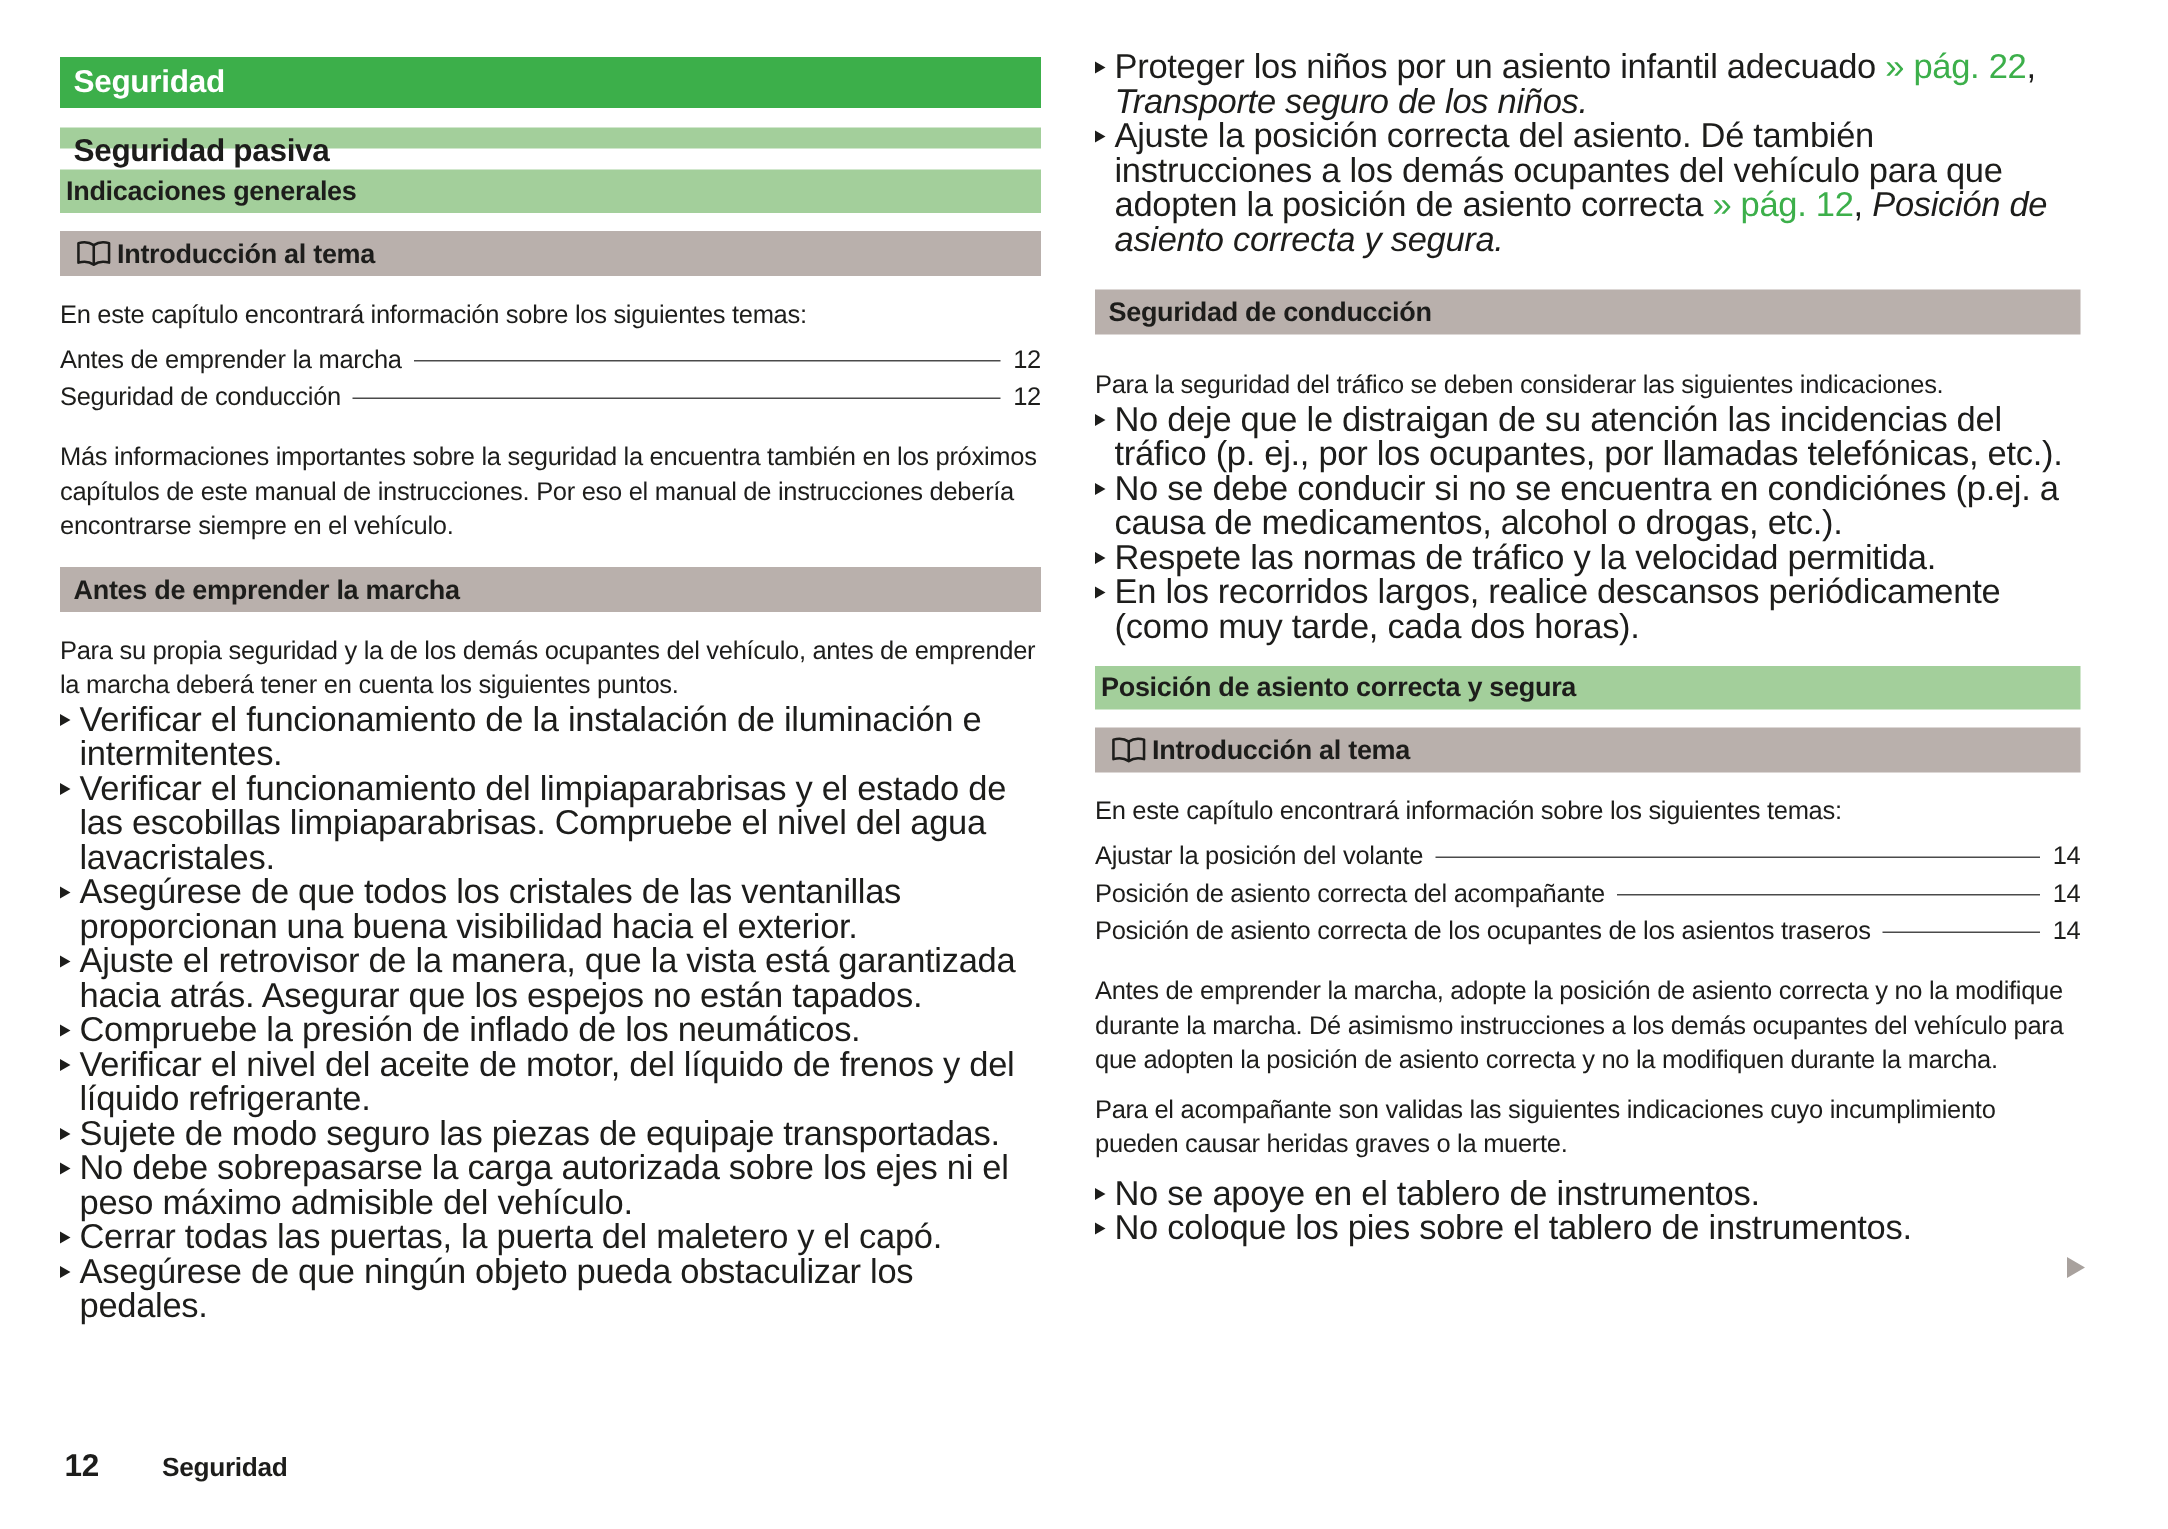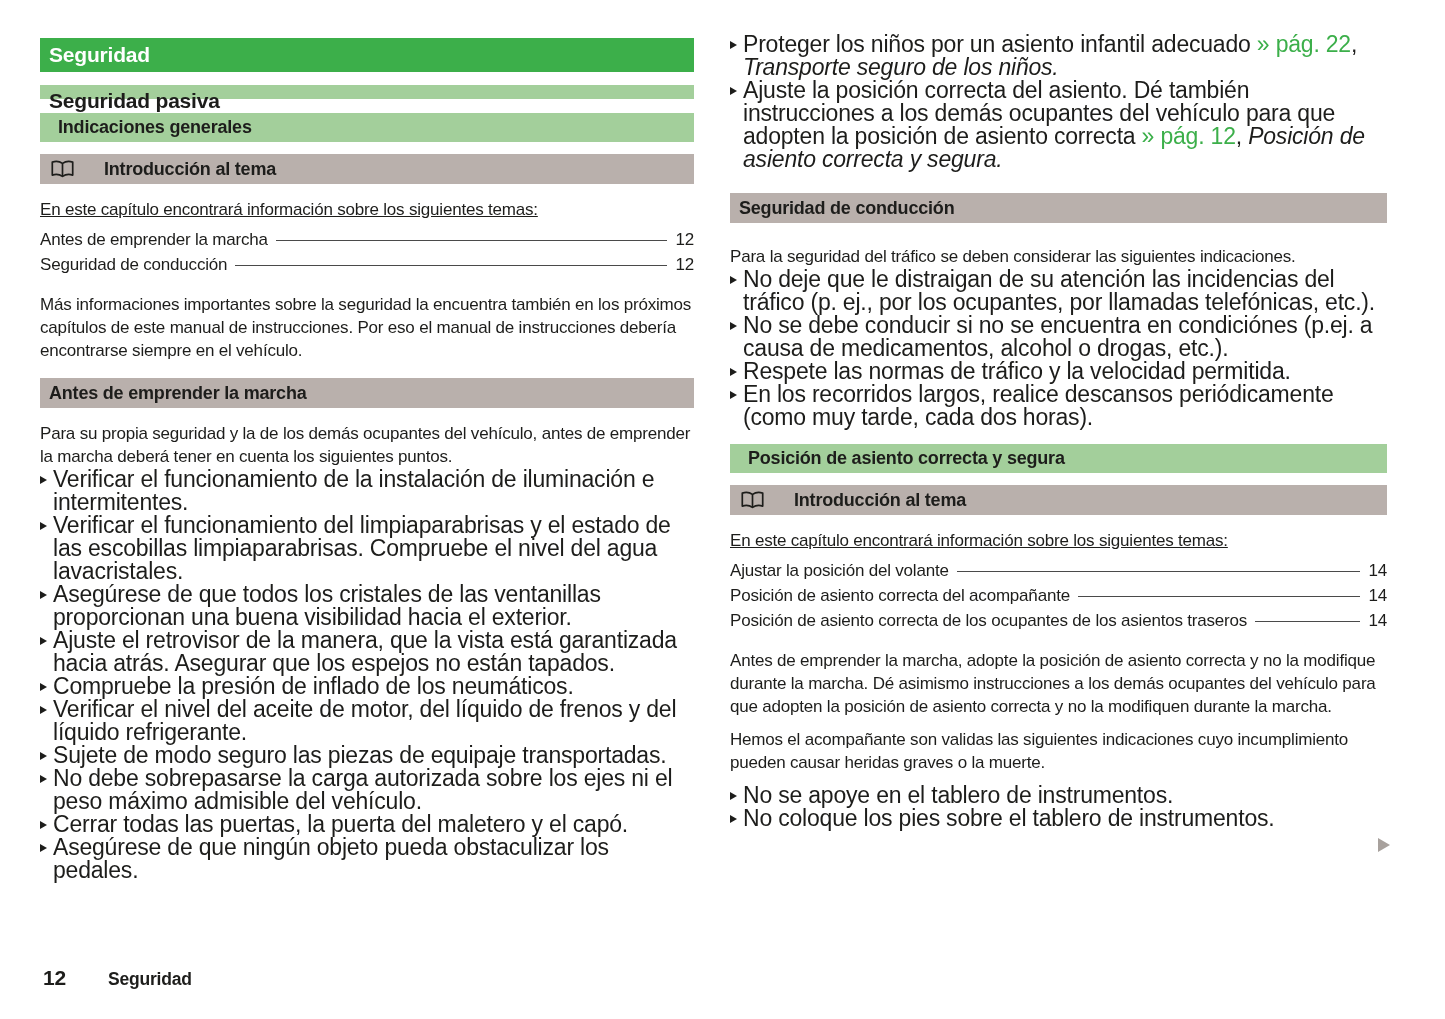--- a/index.html
+++ b/index.html
@@ -25,40 +25,40 @@
   }
   .h2bar{
     background:var(--lgreen,#a3cf9b);color:#1d1d1b;
     font-size:21px;font-weight:bold;
     height:14px;line-height:32px;padding:0 9px;
     margin:0 0 14px 0;
   }
   .h3bar{
     background:var(--lgreen,#a3cf9b);color:#1d1d1b;
     font-size:18px;font-weight:bold;
-    height:29px;line-height:29px;padding:0 18px;
+    height:29px;line-height:29px;padding:0 4px;
     margin:0 0 12px 0;
   }
   .h4bar{
     background:var(--gray,#b9b0ac);color:#1d1d1b;
     font-size:18px;font-weight:bold;
     height:30px;padding:0 9px;
-    display:flex;align-items:center;gap:28px;
+    display:flex;align-items:center;gap:2px;
     margin:0 0 14px 0;
   }
   .mt16{margin-top:16px;}
   .mt22{margin-top:22px;}
   .mt26{margin-top:15px;}
   .mb22{margin-bottom:22px !important;}
   .mb0{margin-bottom:0 !important;}
 
   .book-icon{display:inline-flex;flex:none;align-items:center;}
 
   .para{font-size:17px;line-height:23px;margin:0 0 10px 0;}
-  .lead{margin-bottom:6px;text-decoration:underline;}
+  .lead{margin-bottom:6px;}
 
   
   .toc{margin:0 0 16px 0;}
   .toc-row{display:flex;align-items:baseline;font-size:17px;line-height:25px;}
   .toc-label{flex:none;}
   .toc-leader{flex:1 1 auto;border-bottom:1px solid #4a4a4a;margin:0 8px;transform:translateY(-4px);}
   .toc-page{flex:none;text-align:right;}
 
   
   .bullet{display:flex;font-size:23px;line-height:23px;}
@@ -239,21 +239,21 @@
           <span class="toc-page">14</span>
         </div>
         <div class="toc-row">
           <span class="toc-label">Posición de asiento correcta de los ocupantes de los asientos traseros</span>
           <span class="toc-leader"></span>
           <span class="toc-page">14</span>
         </div>
       </div>
     <div>
         <p class="para">Antes de emprender la marcha, adopte la posición de asiento correcta y no la modifique durante la marcha. Dé asimismo instrucciones a los demás ocupantes del vehículo para que adopten la posición de asiento correcta y no la modifiquen durante la marcha.</p>
-        <p class="para"><span>Hemos el </span><span class="b">acompañante</span><span> son validas las siguientes indicaciones cuyo incumplimiento pueden causar heridas graves o la muerte.</span></p>
+        <p class="para"><span>Para el </span><span class="b">acompañante</span><span> son validas las siguientes indicaciones cuyo incumplimiento pueden causar heridas graves o la muerte.</span></p>
       </div>
     <div>
         <div class="bullet">
           <span class="bullet-marker"></span>
           <div class="bullet-text">No se apoye en el tablero de instrumentos.</div>
         </div>
         <div class="bullet">
           <span class="bullet-marker"></span>
           <div class="bullet-text">No coloque los pies sobre el tablero de instrumentos.</div>
         </div>

